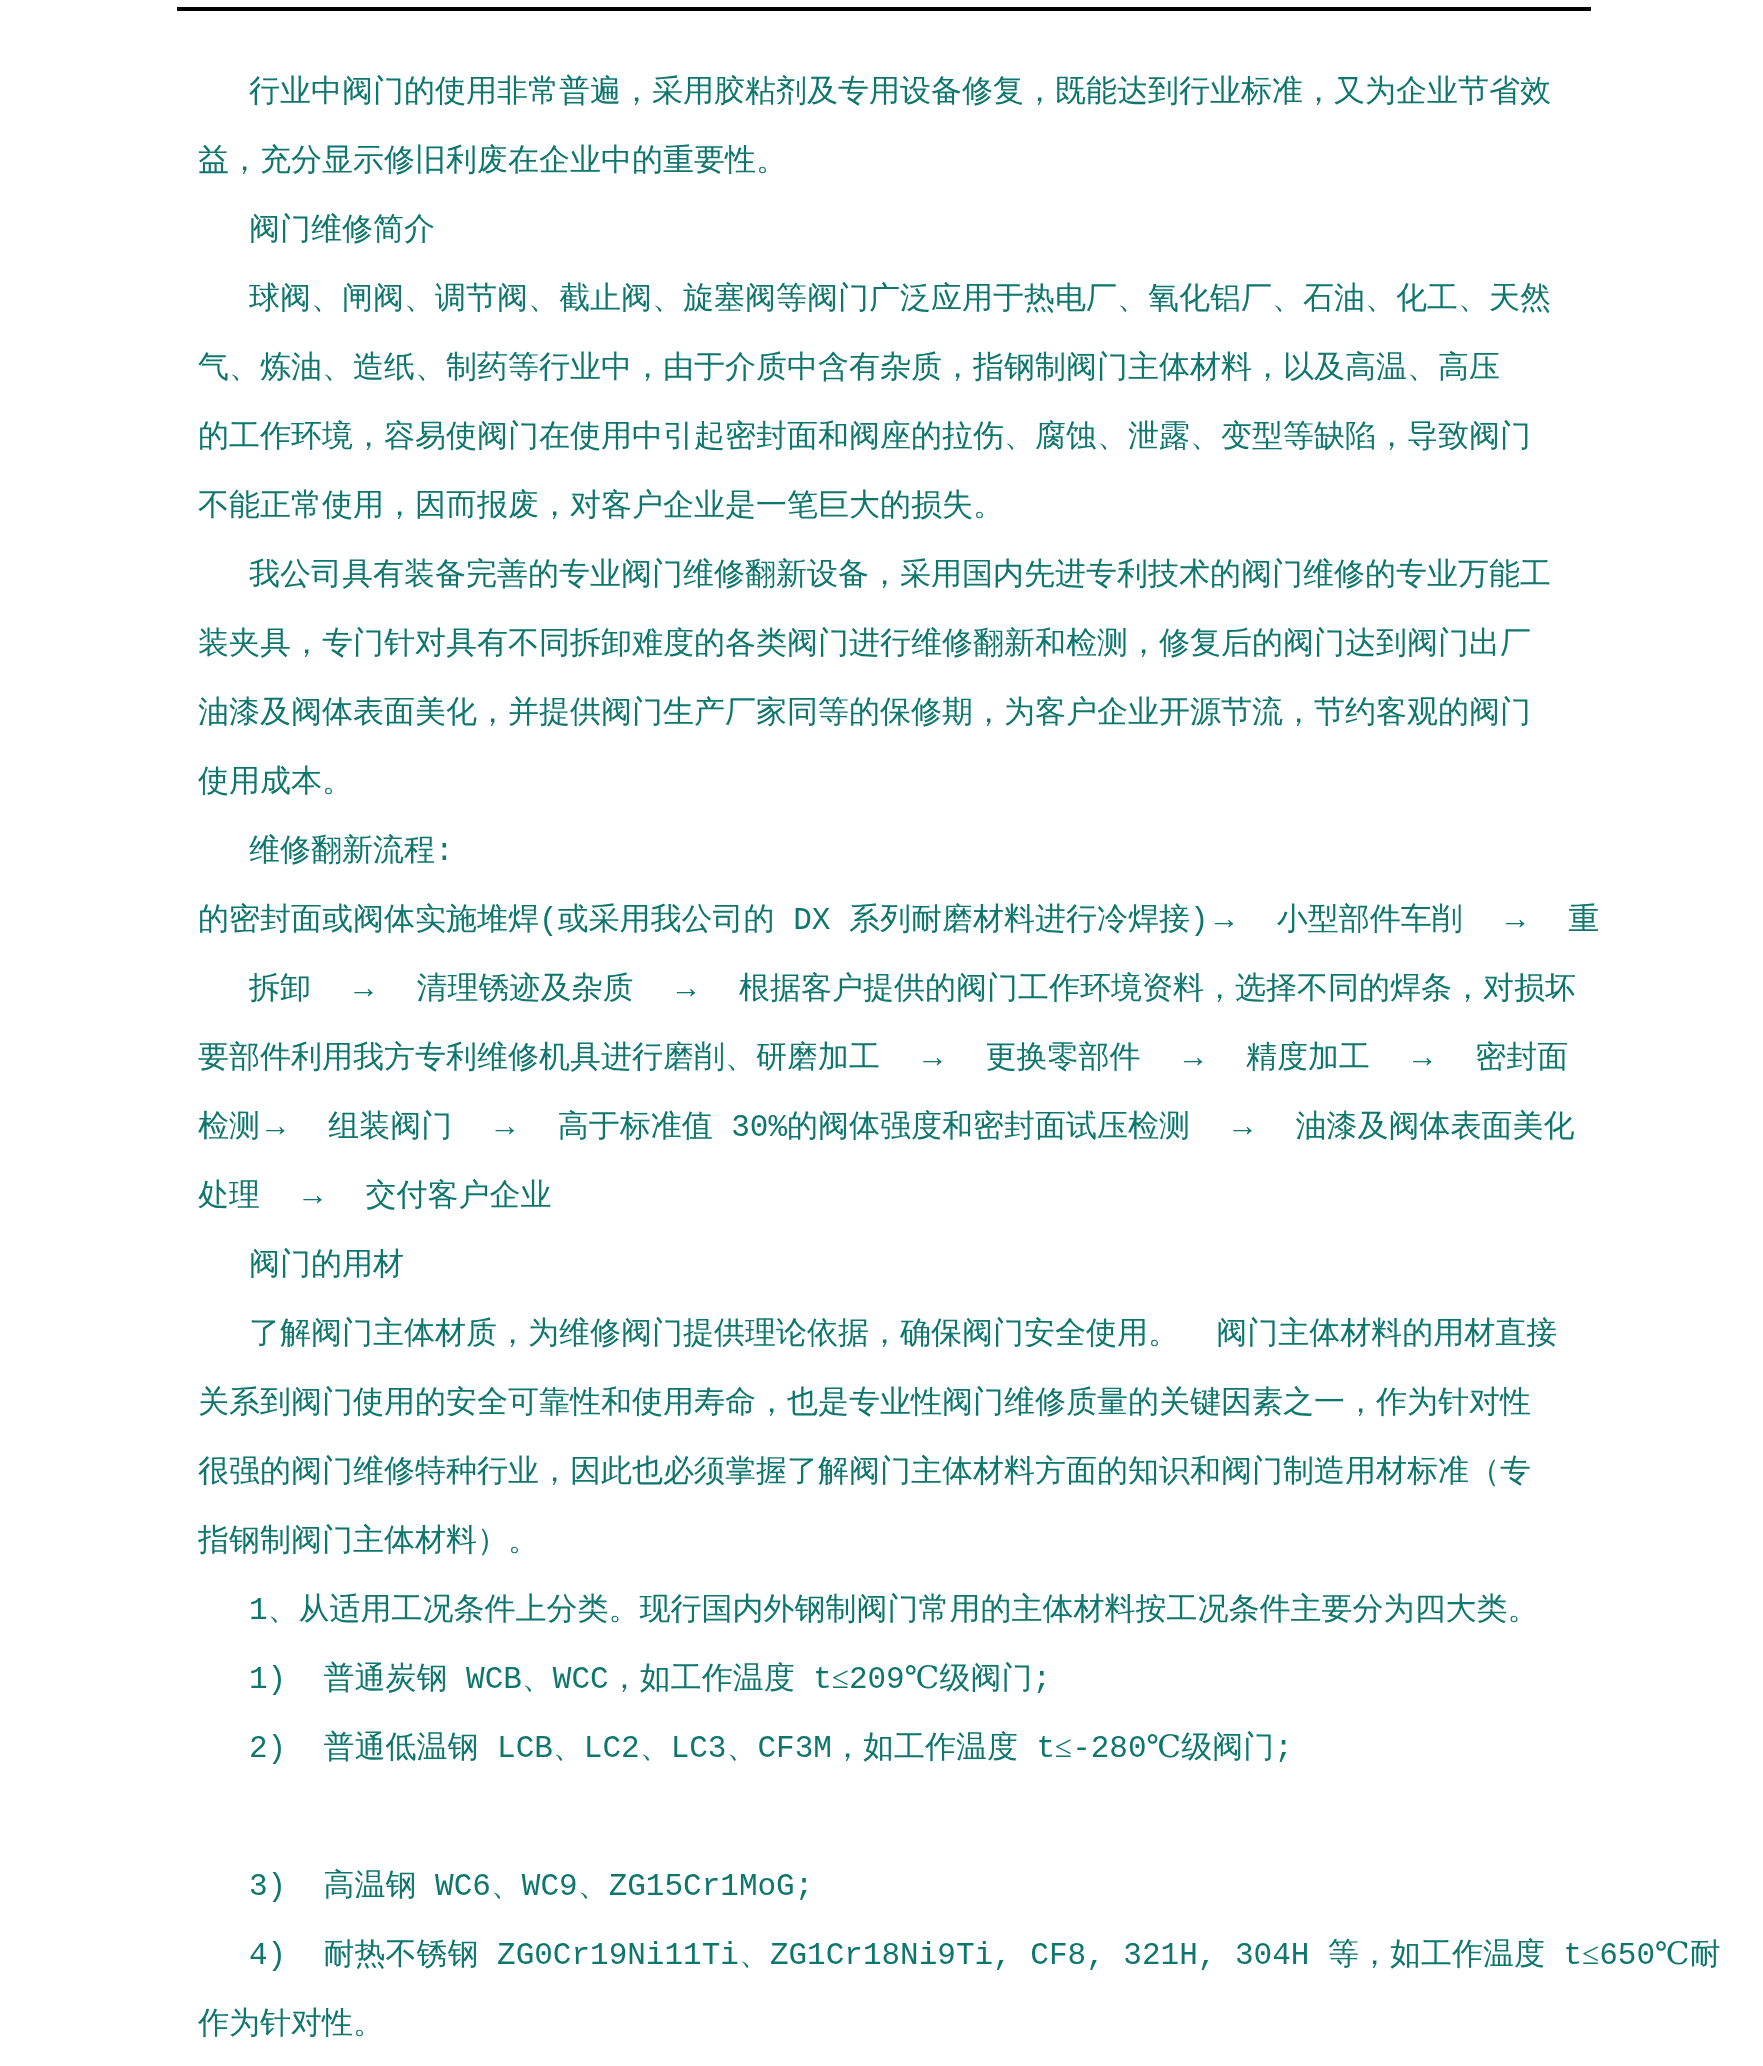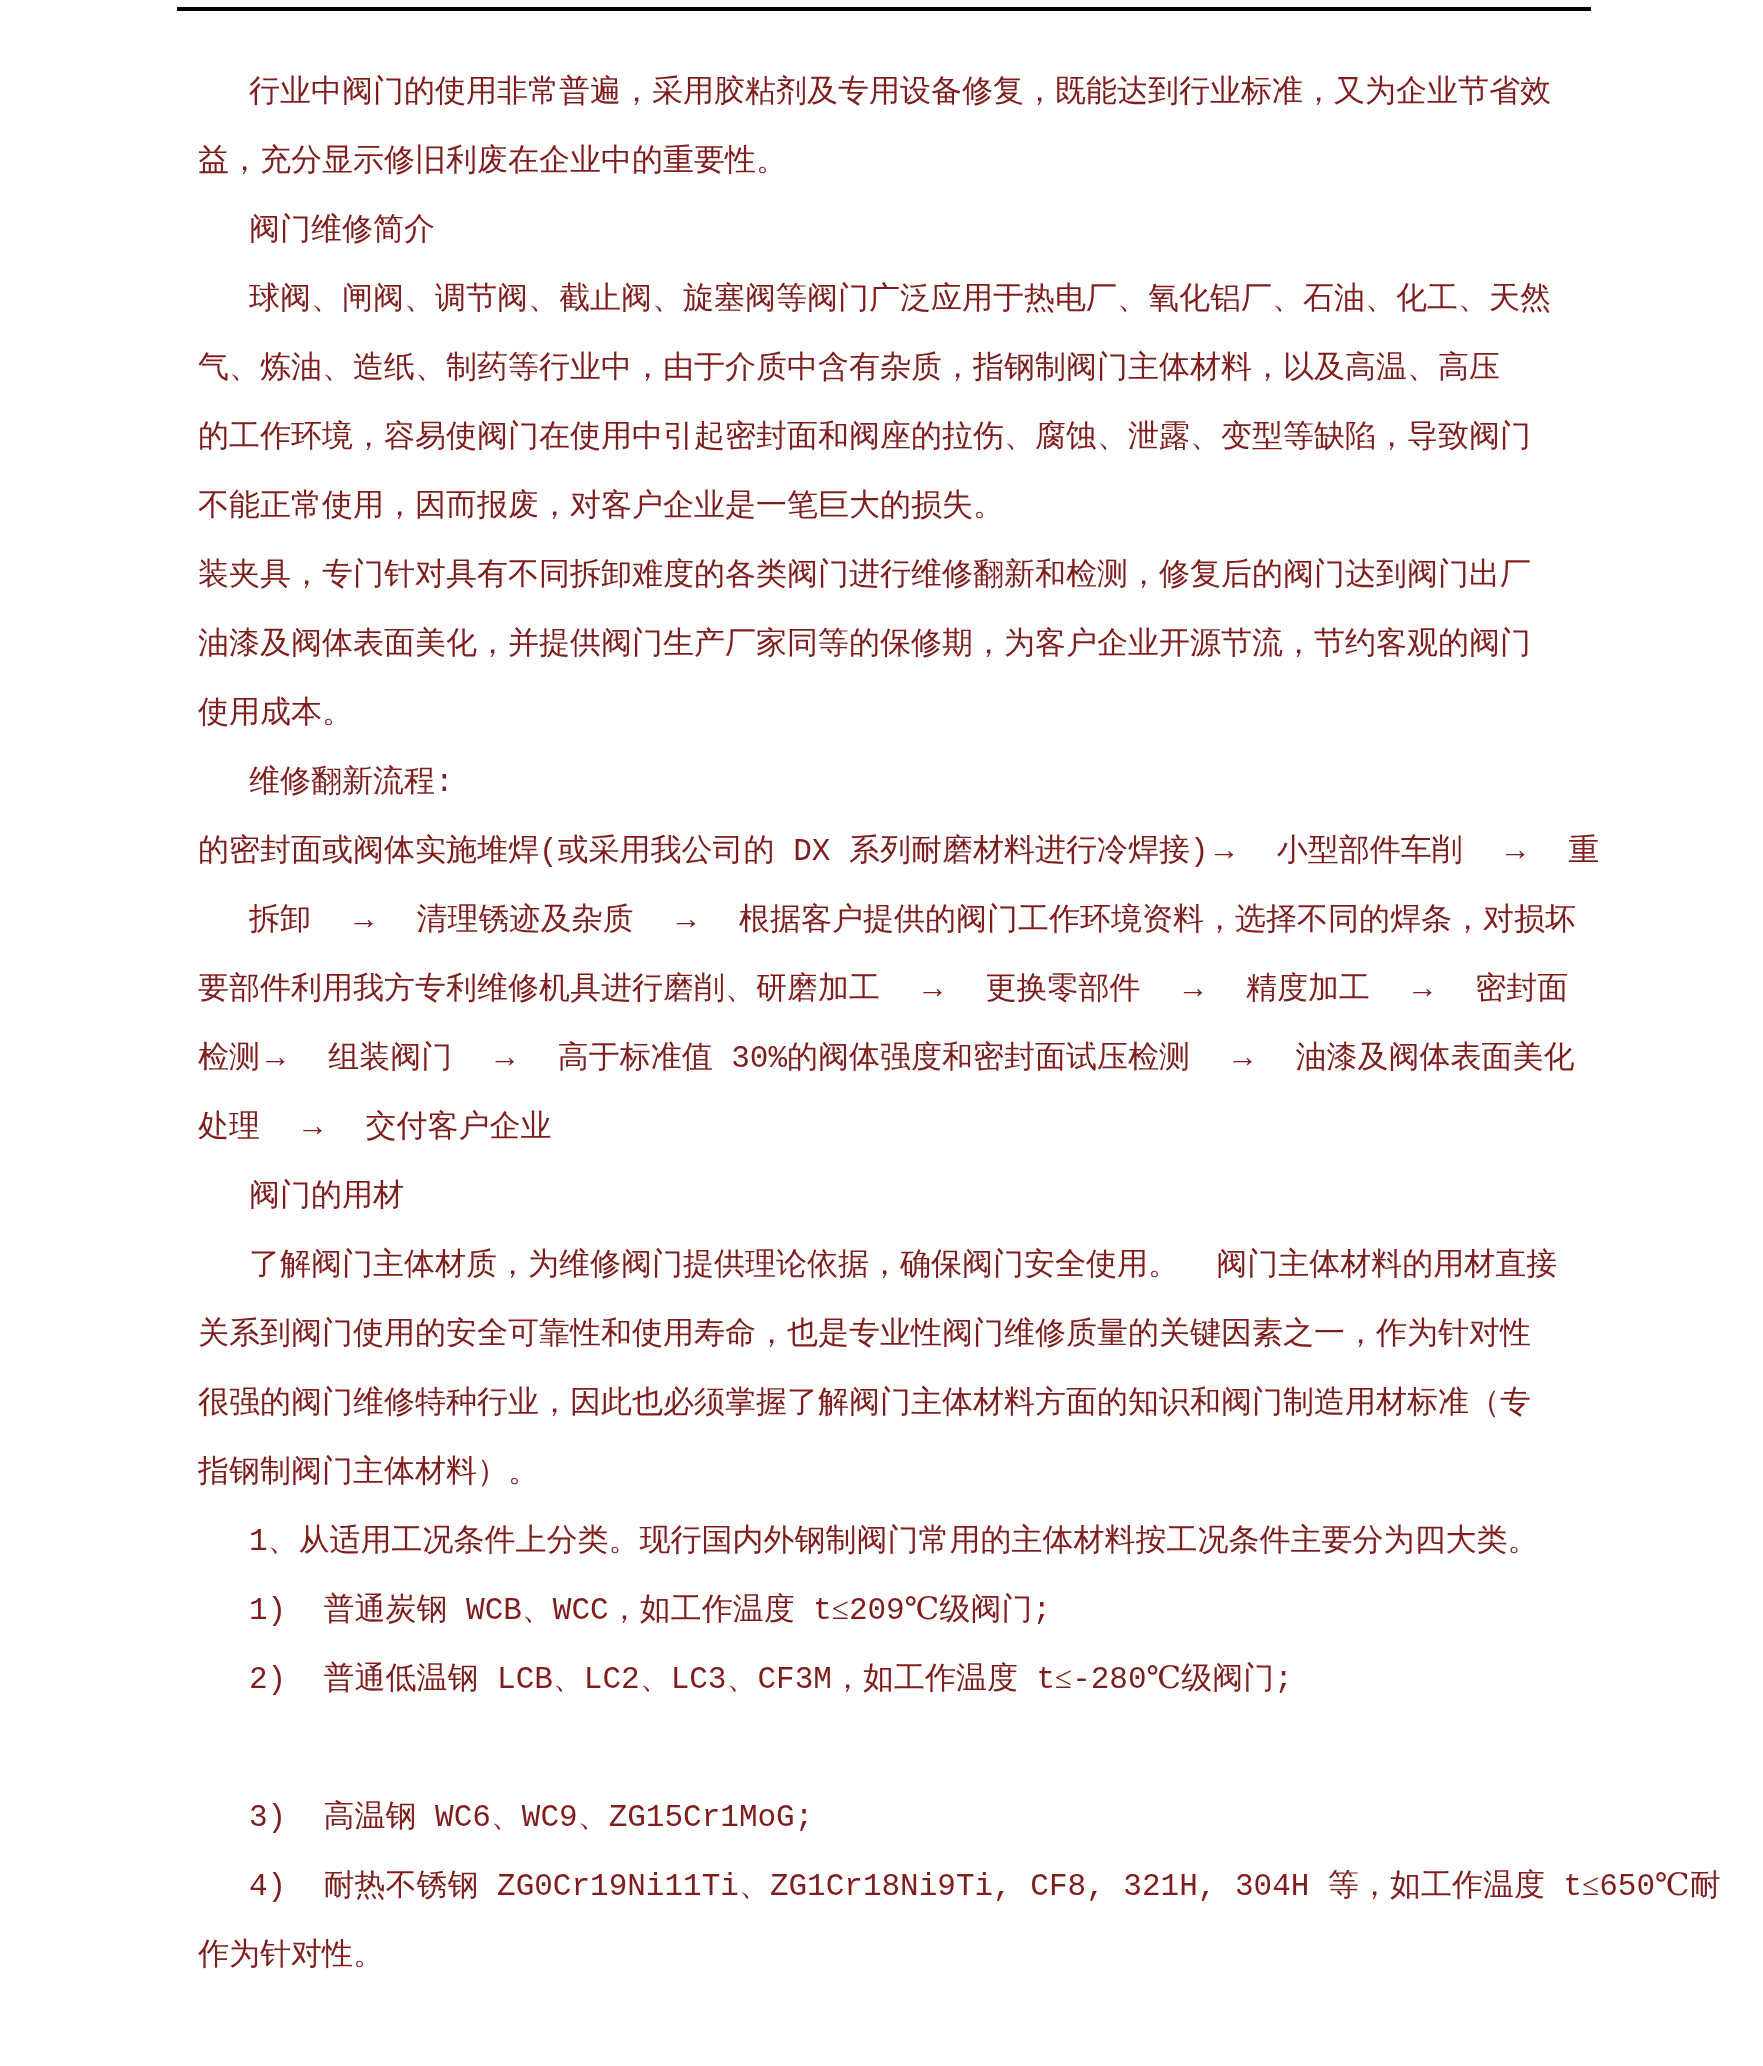--- a/index.html
+++ b/index.html
@@ -28,41 +28,42 @@
     left: 198px;
     top: 56px;
     width: 1416px;
   }
   .line {
     font-family: "Liberation Serif", "DejaVu Serif", serif;
     font-size: 31px;
     height: 69px;
     line-height: 69px;
     white-space: pre;
-    color: #7f1d1d;
+    color: #0f766e;
   }
   .line.indent { padding-left: 51px; }
   .line.bold { font-weight: 400; }
   .line .latin {
     font-family: "Liberation Mono", "DejaVu Sans Mono", monospace;
   }
 </style>
 </head>
 <body>
 
 <div class="page">
   <div class="header-rule"></div>
   <div class="content" id="document-body">
       <div class="line indent">行业中阀门的使用非常普遍，采用胶粘剂及专用设备修复，既能达到行业标准，又为企业节省效</div>
       <div class="line">益，充分显示修旧利废在企业中的重要性。</div>
       <div class="line indent bold">阀门维修简介</div>
       <div class="line indent">球阀、闸阀、调节阀、截止阀、旋塞阀等阀门广泛应用于热电厂、氧化铝厂、石油、化工、天然</div>
       <div class="line">气、炼油、造纸、制药等行业中，由于介质中含有杂质，指钢制阀门主体材料，以及高温、高压</div>
       <div class="line">的工作环境，容易使阀门在使用中引起密封面和阀座的拉伤、腐蚀、泄露、变型等缺陷，导致阀门</div>
       <div class="line">不能正常使用，因而报废，对客户企业是一笔巨大的损失。</div>
+      <div class="line indent">我公司具有装备完善的专业阀门维修翻新设备，采用国内先进专利技术的阀门维修的专业万能工</div>
       <div class="line">装夹具，专门针对具有不同拆卸难度的各类阀门进行维修翻新和检测，修复后的阀门达到阀门出厂</div>
       <div class="line">油漆及阀体表面美化，并提供阀门生产厂家同等的保修期，为客户企业开源节流，节约客观的阀门</div>
       <div class="line">使用成本。</div>
       <div class="line indent bold">维修翻新流程<span class="latin">:</span></div>
       <div class="line">的密封面或阀体实施堆焊<span class="latin">(</span>或采用我公司的<span class="latin"> DX </span>系列耐磨材料进行冷焊接<span class="latin">)</span>→<span class="latin">  </span>小型部件车削<span class="latin">  </span>→<span class="latin">  </span>重</div>
       <div class="line indent">拆卸<span class="latin">  </span>→<span class="latin">  </span>清理锈迹及杂质<span class="latin">  </span>→<span class="latin">  </span>根据客户提供的阀门工作环境资料，选择不同的焊条，对损坏</div>
       <div class="line">要部件利用我方专利维修机具进行磨削、研磨加工<span class="latin">  </span>→<span class="latin">  </span>更换零部件<span class="latin">  </span>→<span class="latin">  </span>精度加工<span class="latin">  </span>→<span class="latin">  </span>密封面</div>
       <div class="line">检测→<span class="latin">  </span>组装阀门<span class="latin">  </span>→<span class="latin">  </span>高于标准值<span class="latin"> 30%</span>的阀体强度和密封面试压检测<span class="latin">  </span>→<span class="latin">  </span>油漆及阀体表面美化</div>
       <div class="line">处理<span class="latin">  </span>→<span class="latin">  </span>交付客户企业</div>
       <div class="line indent bold">阀门的用材</div>

